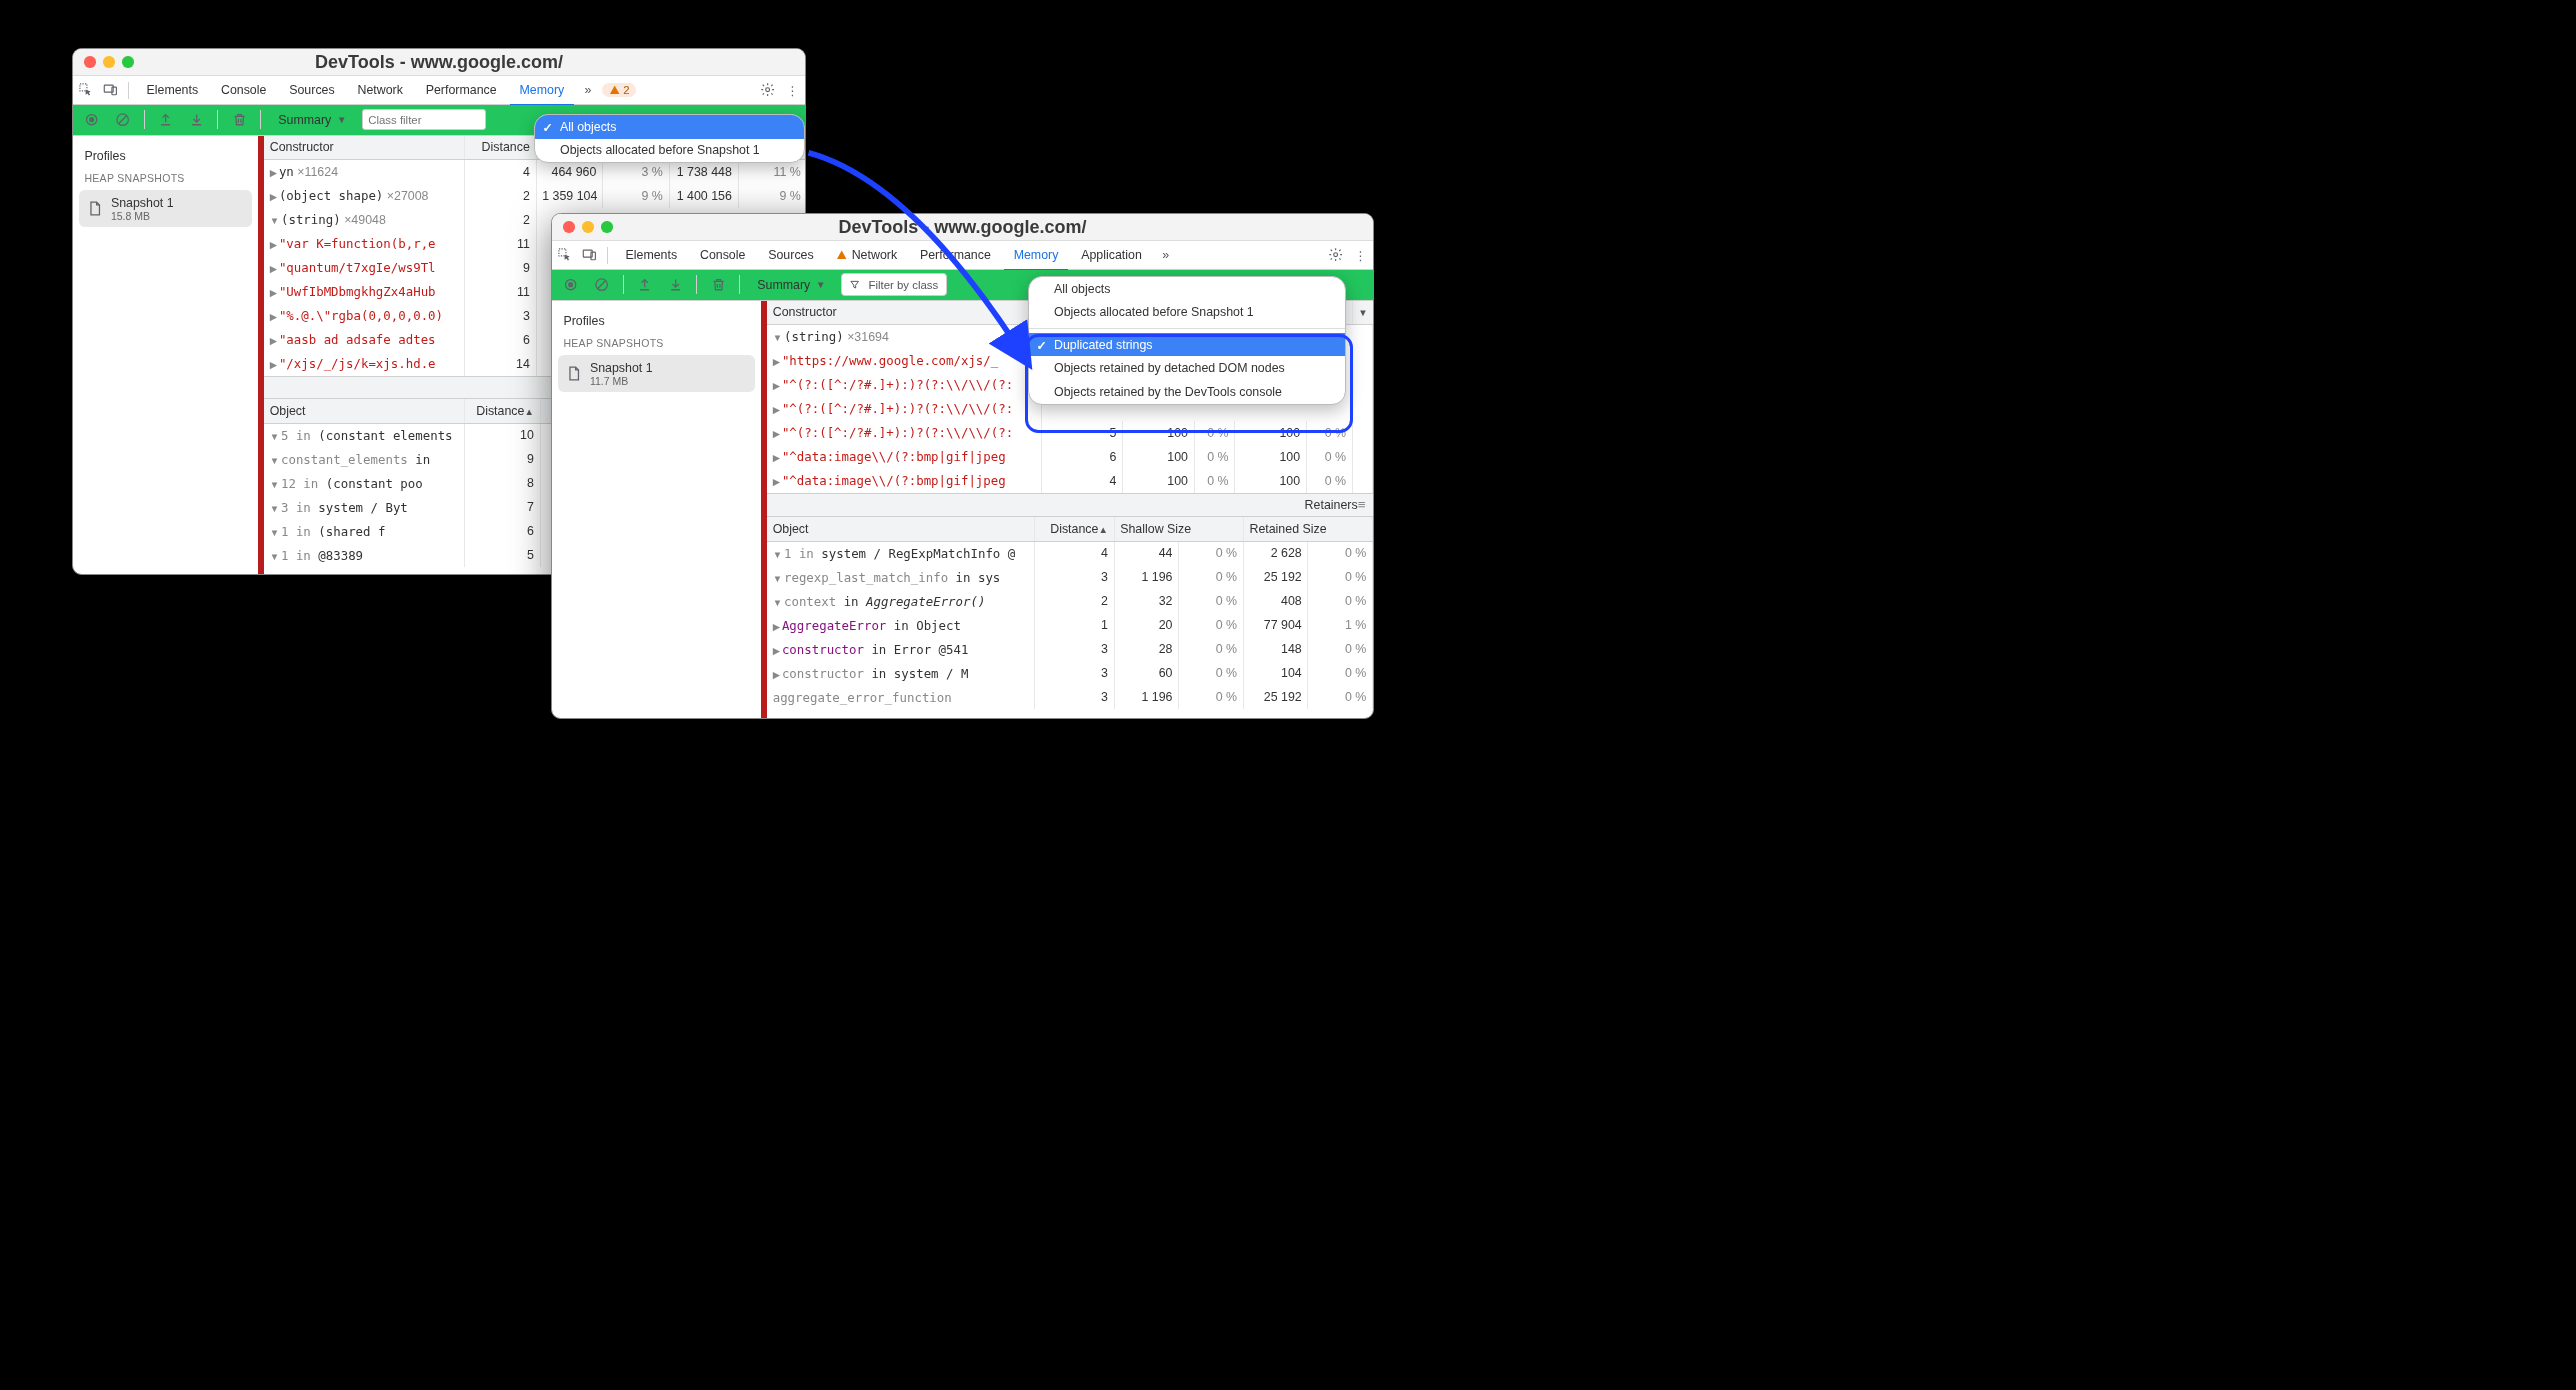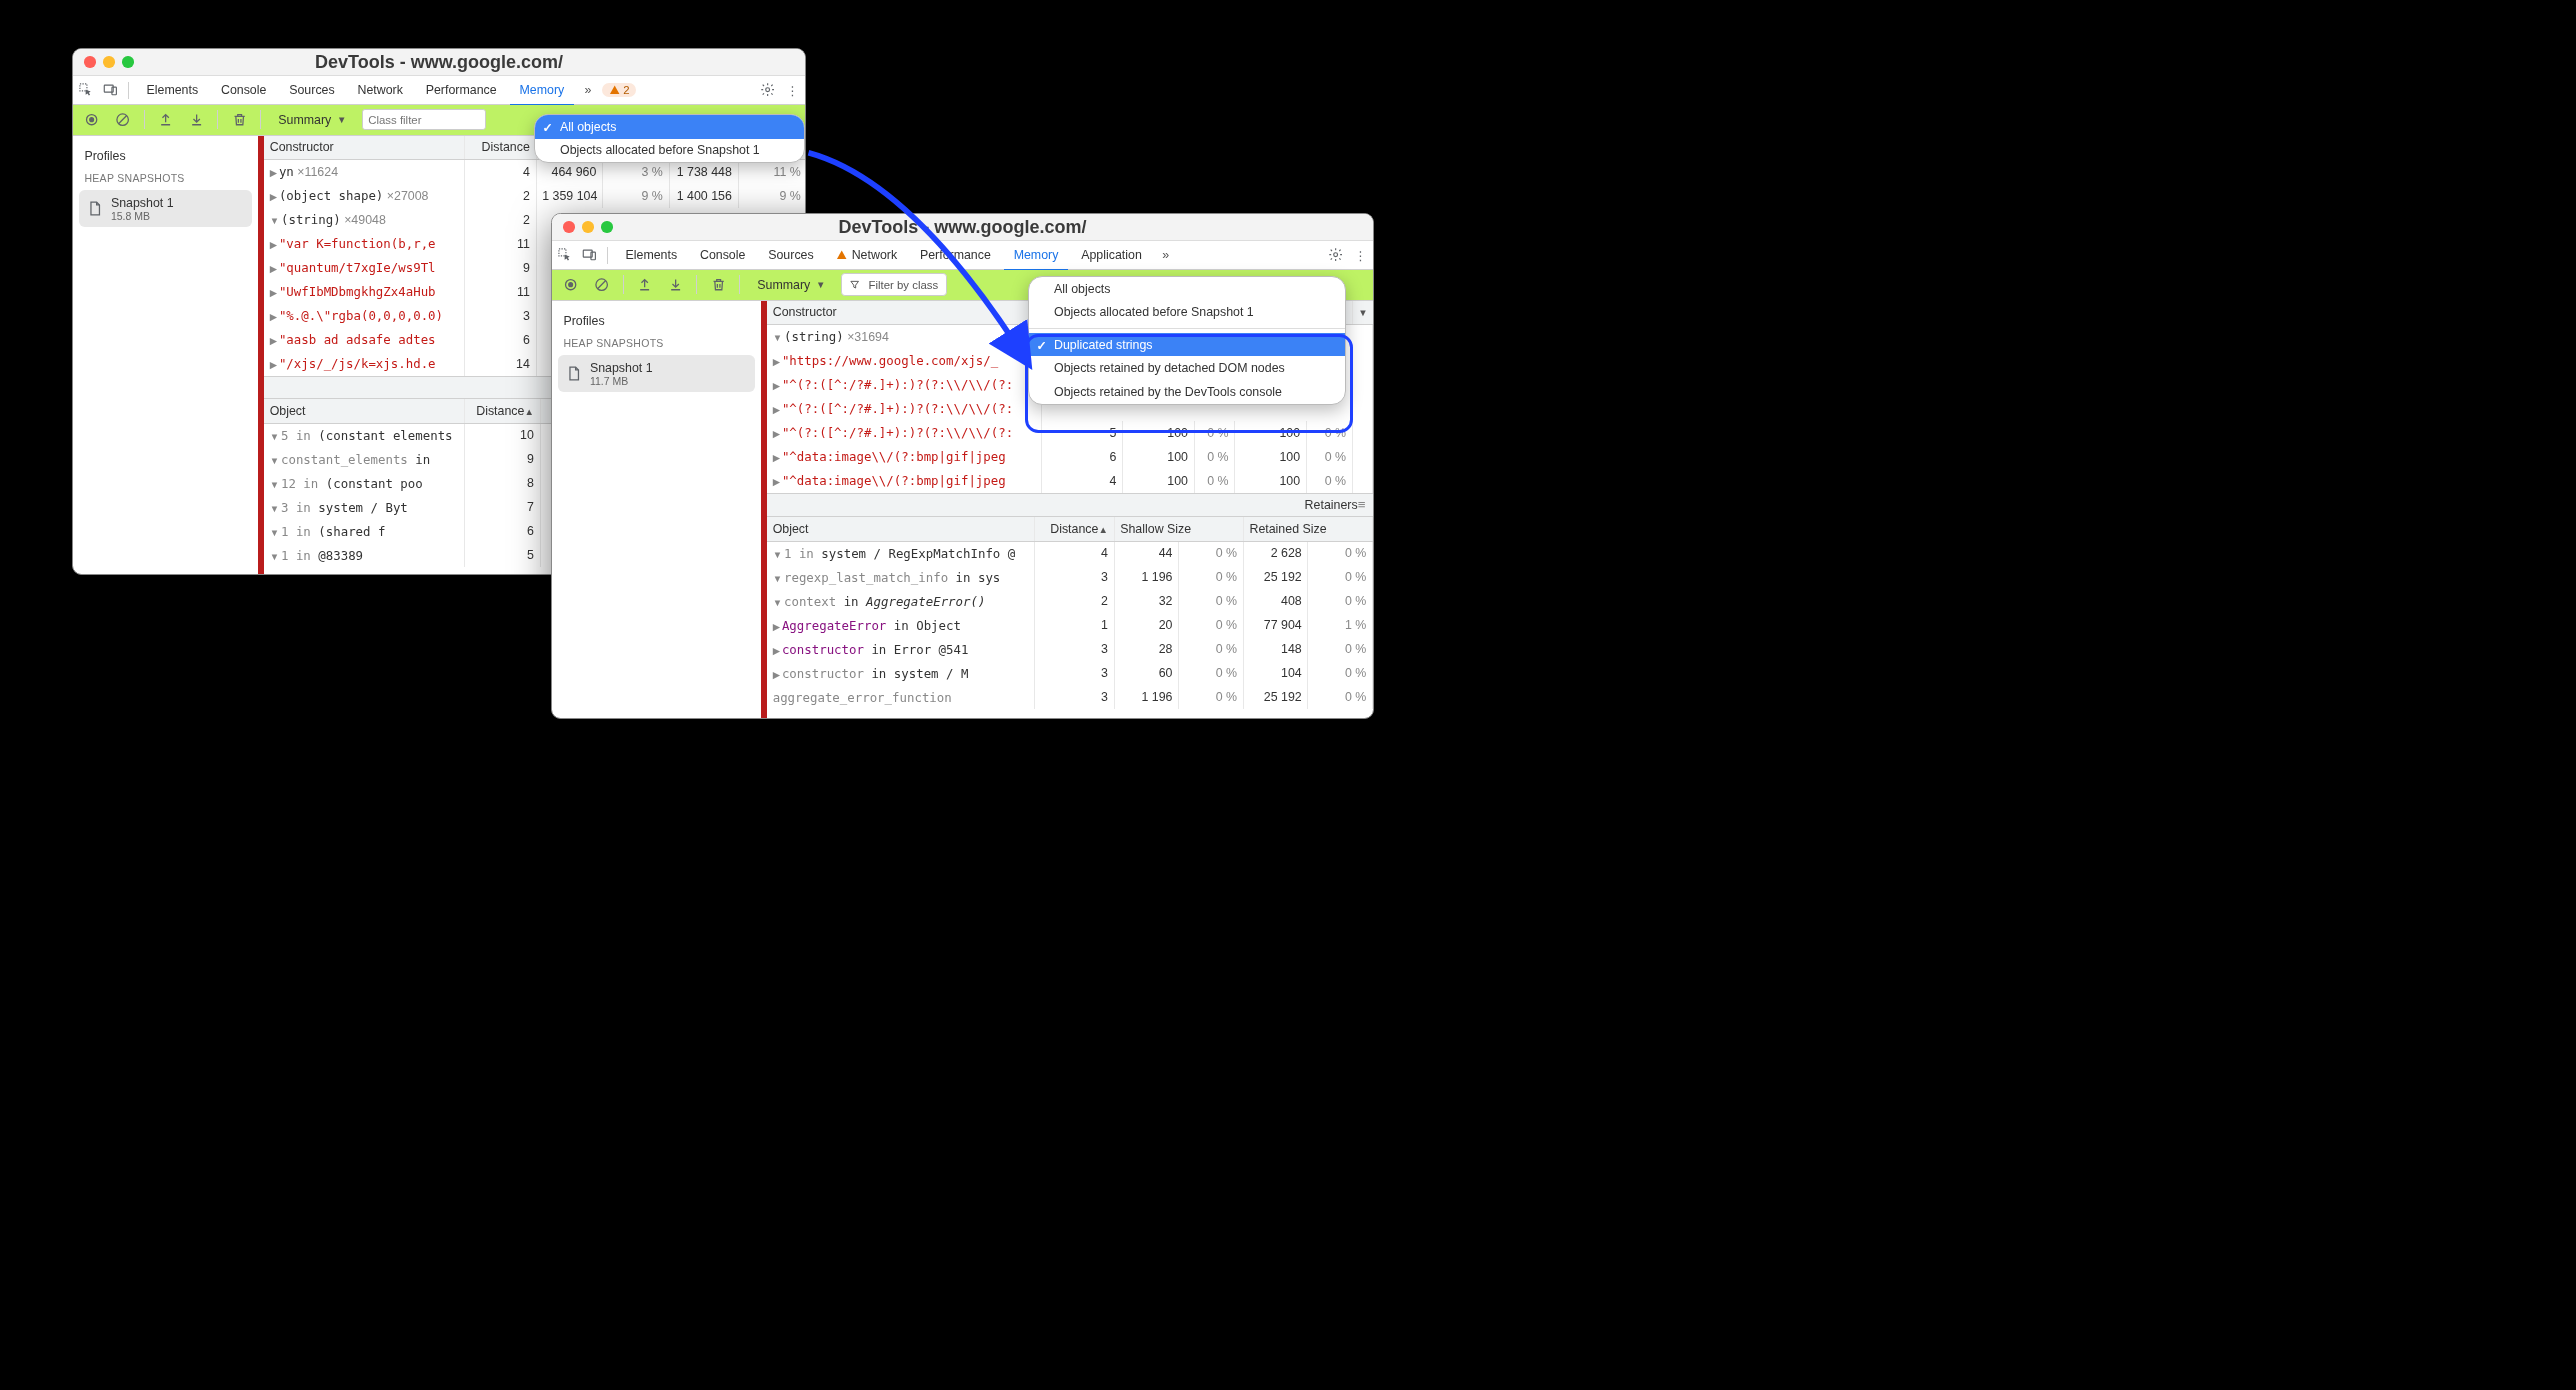--- a/index.html
+++ b/index.html
@@ -60,21 +60,21 @@
   .tab.active { color:#1a73e8; border-bottom:1.9px solid #1a73e8; font-weight:500; }
   .warn-badge {
     display:inline-flex; align-items:center; gap:2.9px;
     background:#fce8dc; color:#b25b00;
     border-radius:8.6px; padding:1px 6.7px; font-size:11.4px; font-weight:500;
   }
   .warn-badge svg { width:11.4px; height:11.4px; }
 
   .toolbar {
     height:30.5px; display:flex; align-items:center; gap:7.6px;
-    padding:0 7.6px; border-bottom:1px solid #d0d0d0; background:#bef264;
+    padding:0 7.6px; border-bottom:1px solid #d0d0d0; background:#22c55e;
   }
   .tool-icon { width:23px; height:23px; display:flex; align-items:center; justify-content:center; color:#5f6368; cursor:pointer; }
   .tool-sep { width:1px; height:19px; background:#d0d0d0; margin:0 1.9px; }
 
   .summary-sel {
     display:flex; align-items:center; gap:5.7px; padding:0 7.6px; height:23px;
     border-radius:3.8px; cursor:pointer;
   }
   .caret { font-size:9.5px; color:#555; }
 

